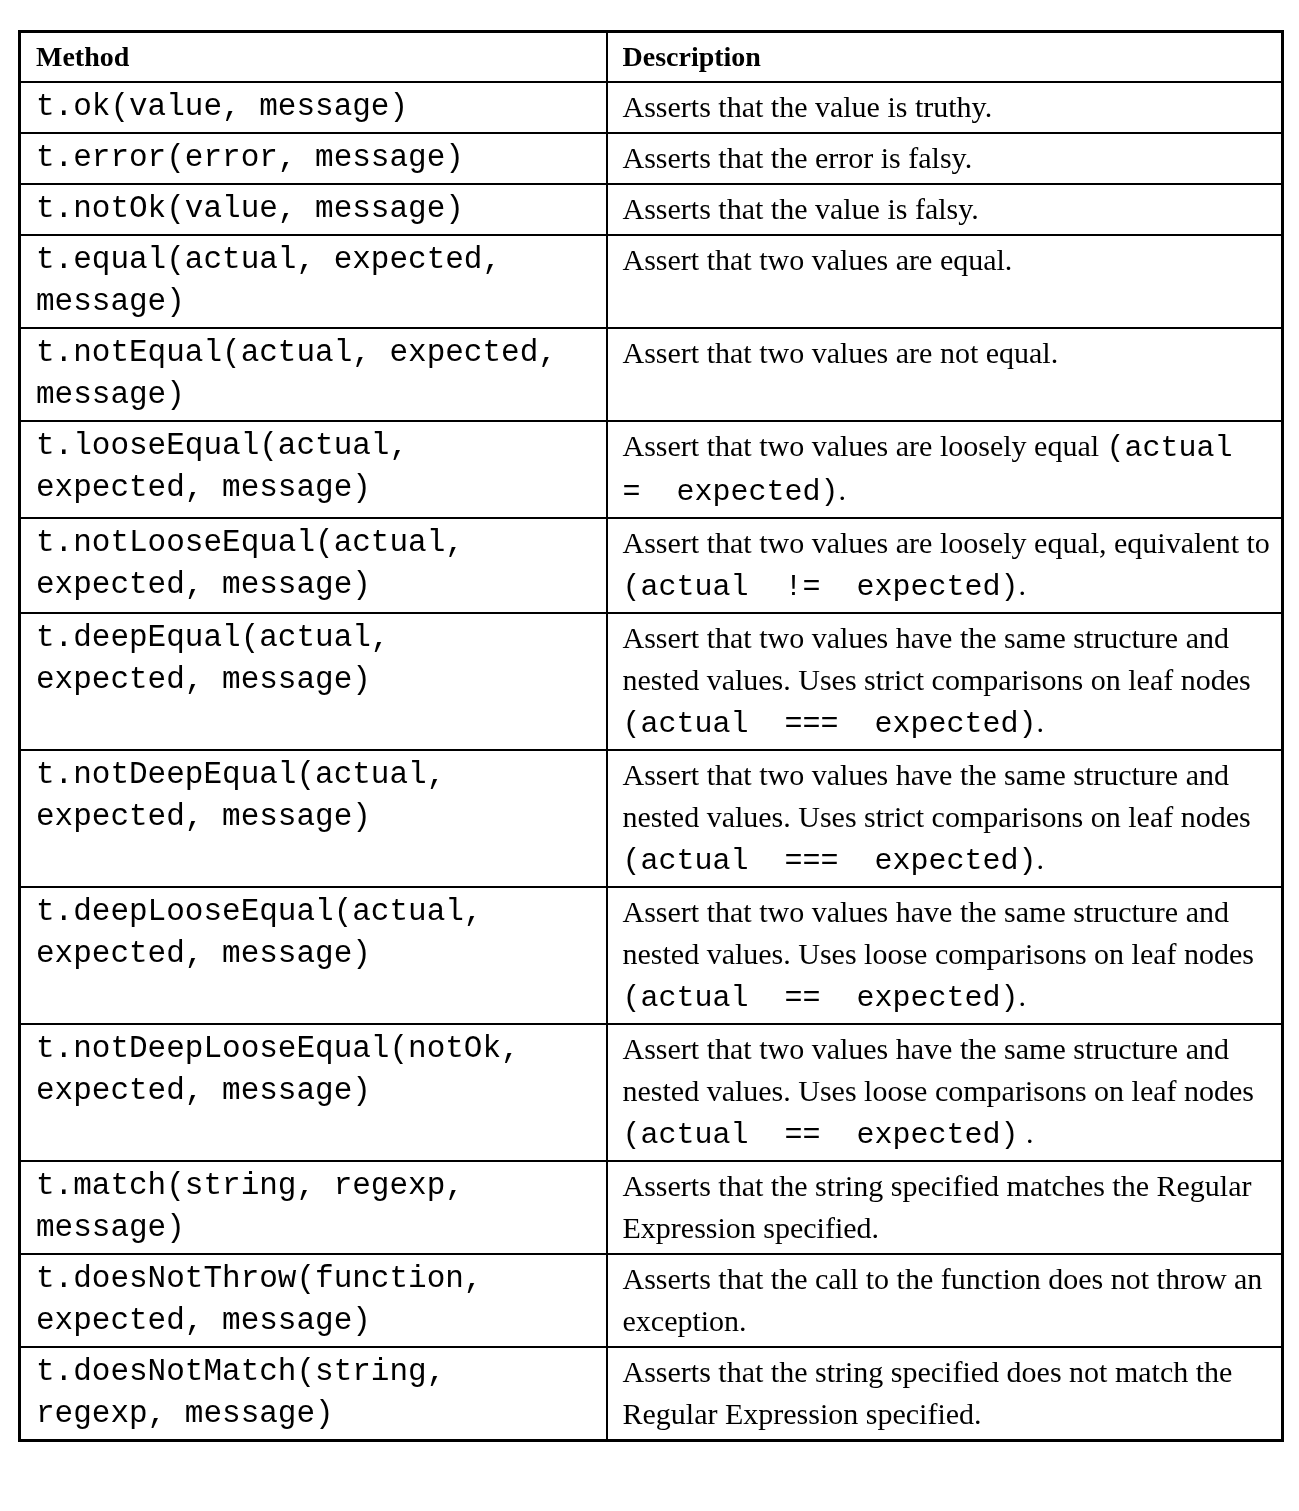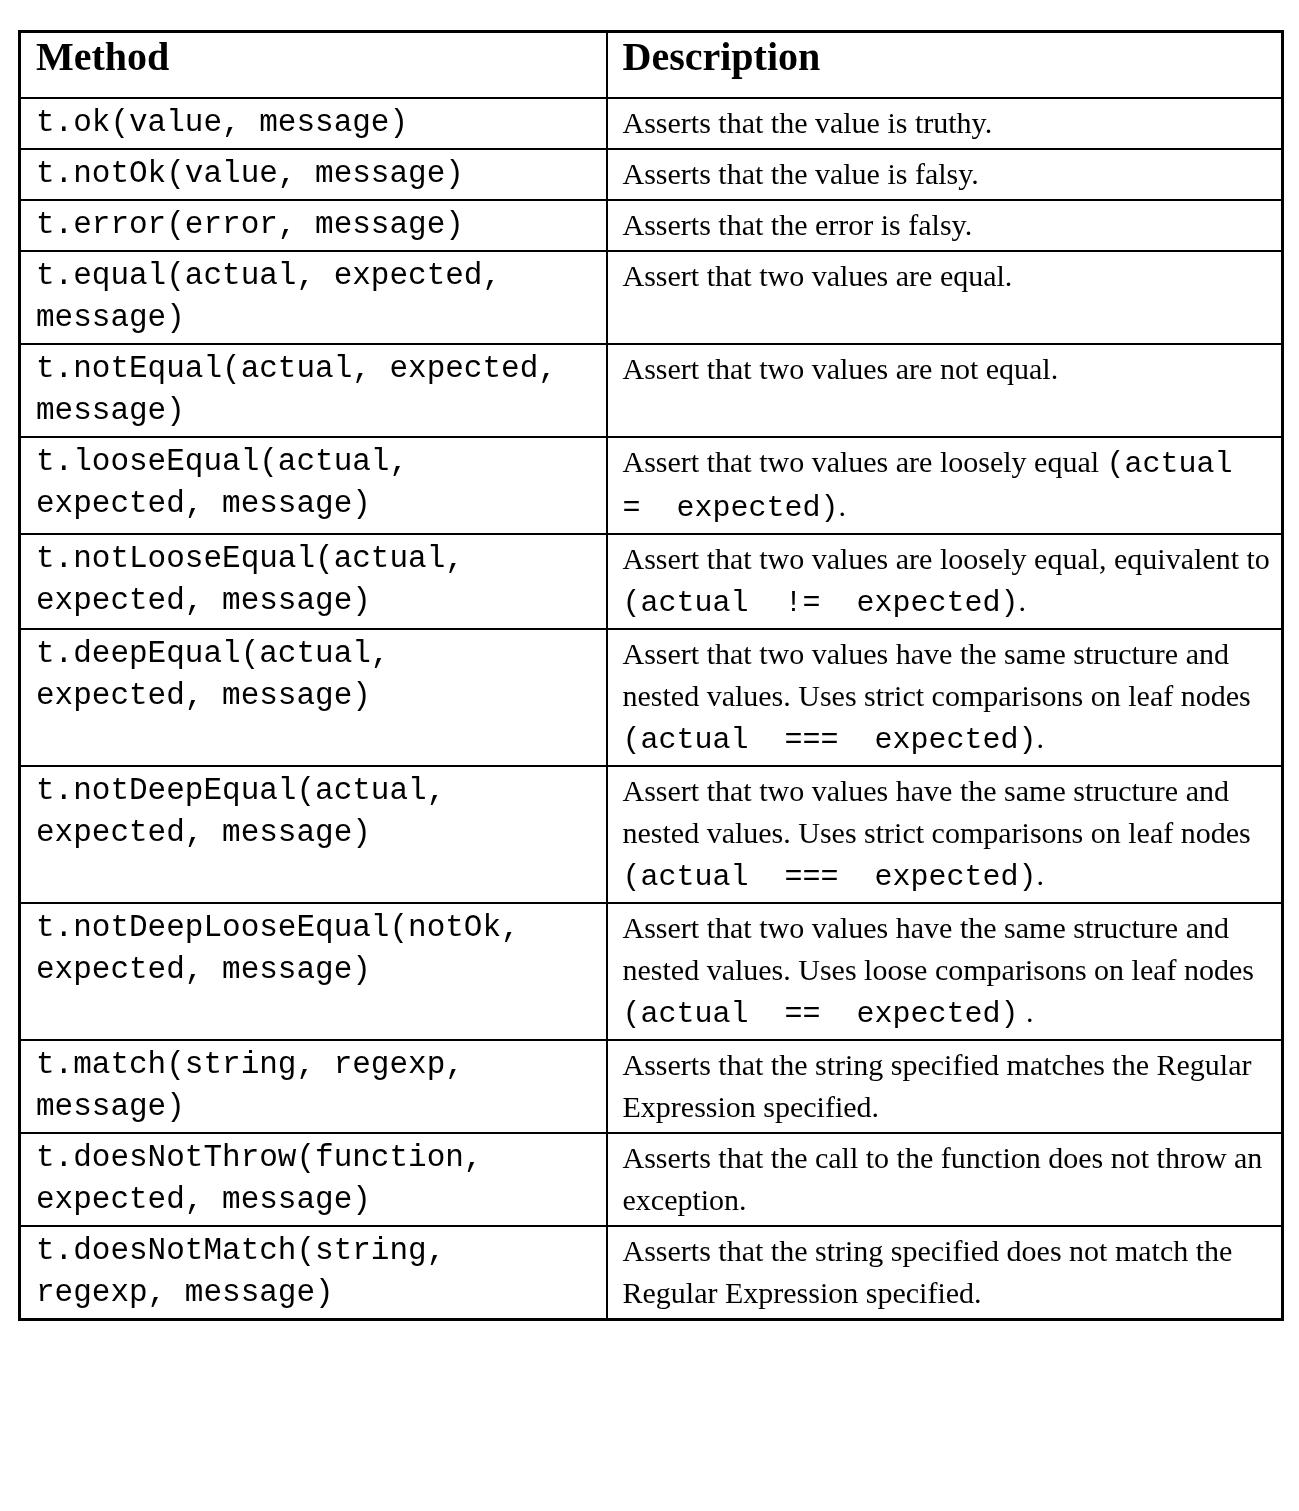--- a/index.html
+++ b/index.html
@@ -27,24 +27,24 @@
   th, td {
     border: 2px solid #000000;
     vertical-align: top;
     text-align: left;
     padding: 3px 10px 4px 15px;
     overflow: hidden;
   }
   th.header-cell {
     font-family: "Liberation Serif", "DejaVu Serif", serif;
     font-weight: bold;
-    font-size: 40px;
+    font-size: 28px;
     line-height: 44px;
     padding-top: 2px;
-    padding-bottom: 18px;
+    padding-bottom: 2px;
   }
   td.method-cell {
     font-family: "Liberation Mono", "DejaVu Sans Mono", monospace;
     font-size: 31px;
     line-height: 42px;
     margin-top: 28px;
   }
   .method-line {
     white-space: pre;
   }
@@ -76,29 +76,29 @@
     </thead>
     <tbody id="table-body">
         <tr>
           <td class="method-cell">
             <div class="method-line">t.ok(value, message)</div>
           </td>
           <td class="desc-cell"><span class="text">Asserts that the value is truthy.</span></td>
         </tr>
         <tr>
           <td class="method-cell">
+            <div class="method-line">t.error(error, message)</div>
+          </td>
+          <td class="desc-cell"><span class="text">Asserts that the error is falsy.</span></td>
+        </tr>
+        <tr>
+          <td class="method-cell">
             <div class="method-line">t.notOk(value, message)</div>
           </td>
           <td class="desc-cell"><span class="text">Asserts that the value is falsy.</span></td>
-        </tr>
-        <tr>
-          <td class="method-cell">
-            <div class="method-line">t.error(error, message)</div>
-          </td>
-          <td class="desc-cell"><span class="text">Asserts that the error is falsy.</span></td>
         </tr>
         <tr>
           <td class="method-cell">
             <div class="method-line">t.equal(actual, expected,</div>
             <div class="method-line">message)</div>
           </td>
           <td class="desc-cell"><span class="text">Assert that two values are equal.</span></td>
         </tr>
         <tr>
           <td class="method-cell">
@@ -130,20 +130,27 @@
         </tr>
         <tr>
           <td class="method-cell">
             <div class="method-line">t.notDeepEqual(actual,</div>
             <div class="method-line">expected, message)</div>
           </td>
           <td class="desc-cell"><span class="text">Assert that two values have the same structure and nested values. Uses strict comparisons on leaf nodes </span><span class="code">(actual  ===  expected)</span><span class="text">.</span></td>
         </tr>
         <tr>
           <td class="method-cell">
+            <div class="method-line">t.deepLooseEqual(actual,</div>
+            <div class="method-line">expected, message)</div>
+          </td>
+          <td class="desc-cell"><span class="text">Assert that two values have the same structure and nested values. Uses loose comparisons on leaf nodes </span><span class="code">(actual  ==  expected)</span><span class="text">.</span></td>
+        </tr>
+        <tr>
+          <td class="method-cell">
             <div class="method-line">t.notDeepLooseEqual(notOk,</div>
             <div class="method-line">expected, message)</div>
           </td>
           <td class="desc-cell"><span class="text">Assert that two values have the same structure and nested values. Uses loose comparisons on leaf nodes </span><span class="code">(actual  ==  expected)</span><span class="text"> .</span></td>
         </tr>
         <tr>
           <td class="method-cell">
             <div class="method-line">t.match(string, regexp,</div>
             <div class="method-line">message)</div>
           </td>

